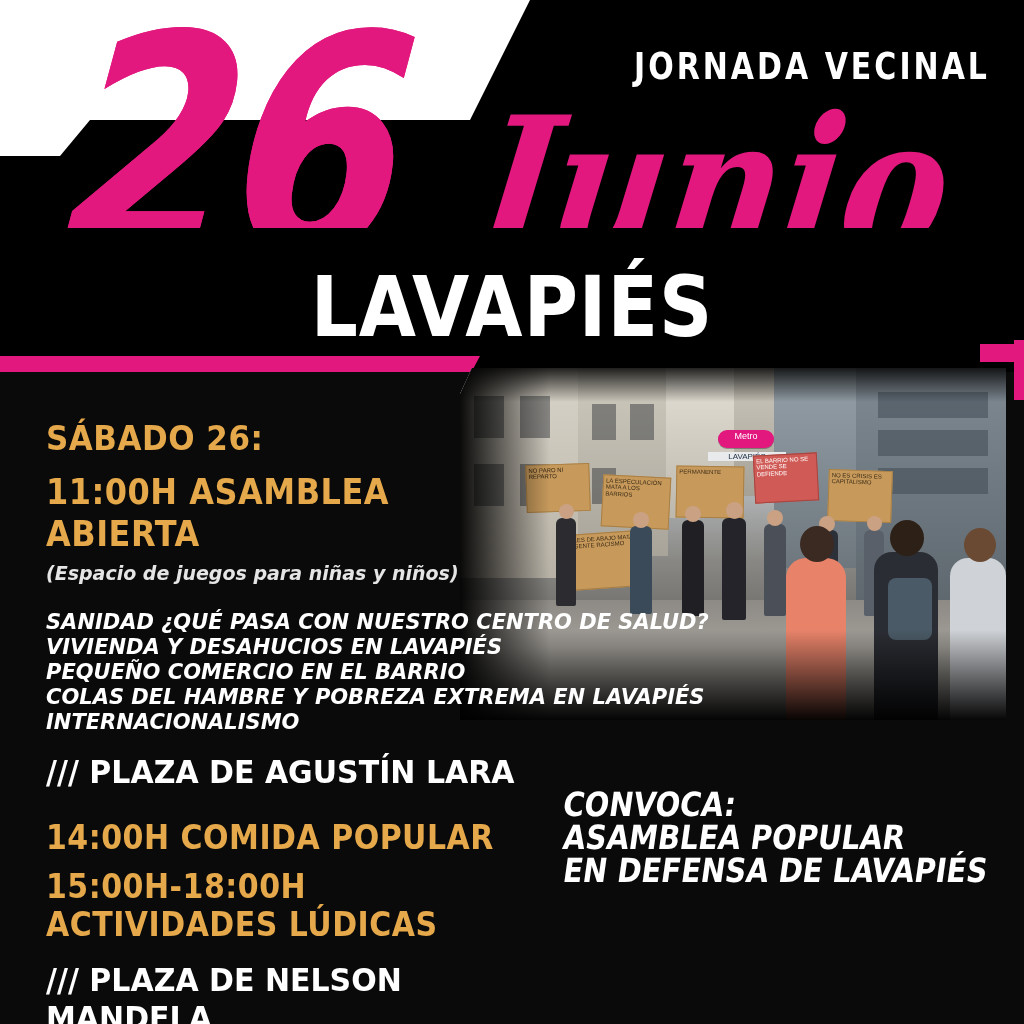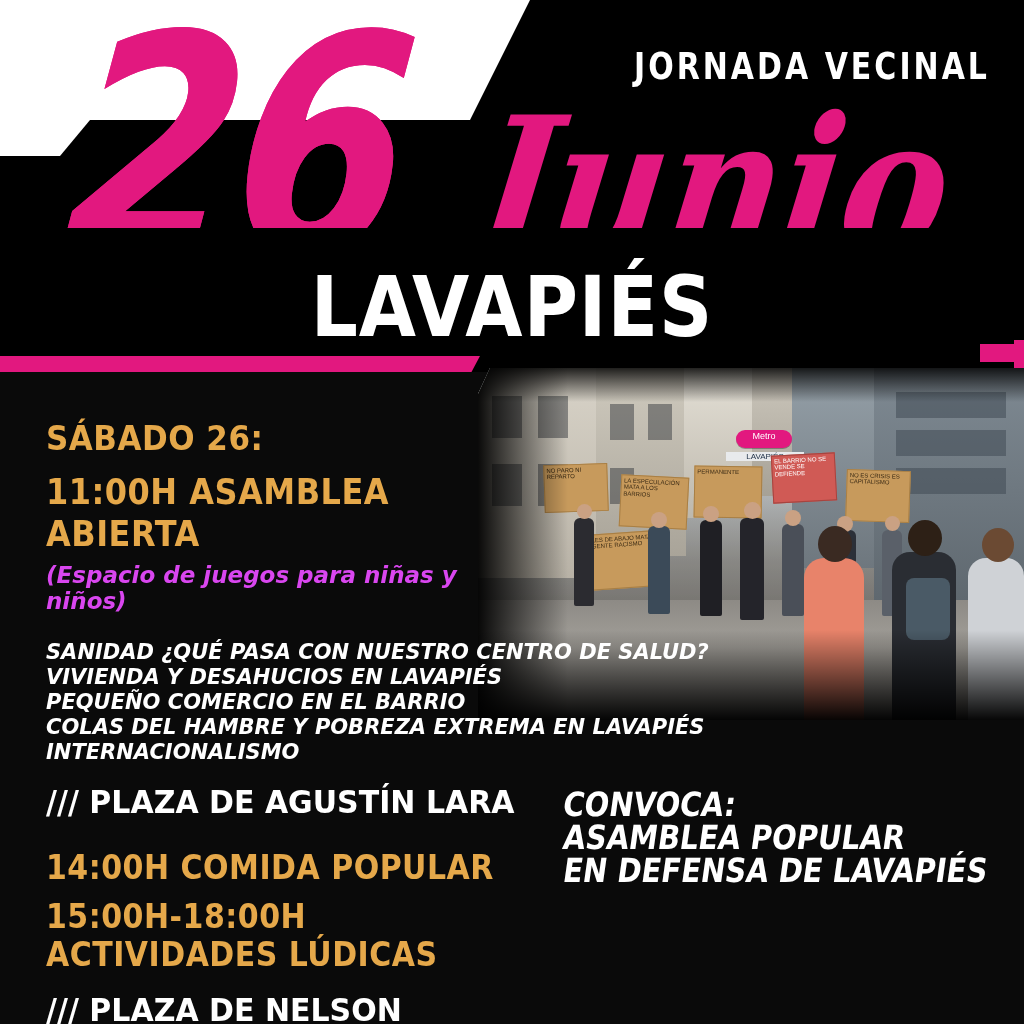--- a/index.html
+++ b/index.html
@@ -59,21 +59,21 @@
   }
   .pink-bar-r{
     position:absolute;right:0;top:344px;width:44px;height:18px;background:#e2187f;
   }
   .pink-edge{
     position:absolute;right:0;top:340px;width:10px;height:60px;background:#e2187f;
   }
 
   
   .photo-wrap{
-    position:absolute;left:478px;top:368px;width:546px;height:352px;overflow:hidden;
+    position:absolute;left:460px;top:368px;width:546px;height:352px;overflow:hidden;
   }
   .photo{
     position:absolute;left:0;top:0;width:546px;height:352px;
     background:
       linear-gradient(to bottom, rgba(0,0,0,.18), rgba(0,0,0,.05) 30%, rgba(0,0,0,.25)),
       linear-gradient(to bottom,#9fb2c4 0%, #c7cfd6 22%, #b9bcbd 38%, #9b9a96 55%, #8a8782 70%, #6e6a66 100%);
     clip-path:polygon(12px 0, 546px 0, 546px 352px, 0 352px, 0 26px);
   }
   .b{position:absolute;}
   
@@ -125,21 +125,21 @@
     transform:scaleY(1.1);transform-origin:left top;
   }
   .asamblea{
     margin-top:16px;
     font-family:"DejaVu Sans", sans-serif;
     font-size:32px;font-weight:bold;color:#e5a84a;letter-spacing:.5px;
     transform:scaleY(1.12);transform-origin:left top;
   }
   .espacio{
     margin-top:16px;
-    font-size:23px;font-style:italic;font-weight:bold;color:#d946ef;
+    font-size:19px;font-style:italic;font-weight:bold;color:#e5e5e5;
     font-family:"DejaVu Sans", sans-serif;
   }
   .topics{margin-top:26px;}
   .topics div{
     font-size:21px;font-weight:bold;font-style:italic;color:#fff;
     line-height:25px;font-family:"DejaVu Sans", sans-serif;white-space:nowrap;
   }
   .plaza{
     margin-top:18px;font-size:30px;font-weight:bold;color:#fff;
     font-family:"DejaVu Sans", sans-serif;transform:scaleY(1.08);transform-origin:left top;

